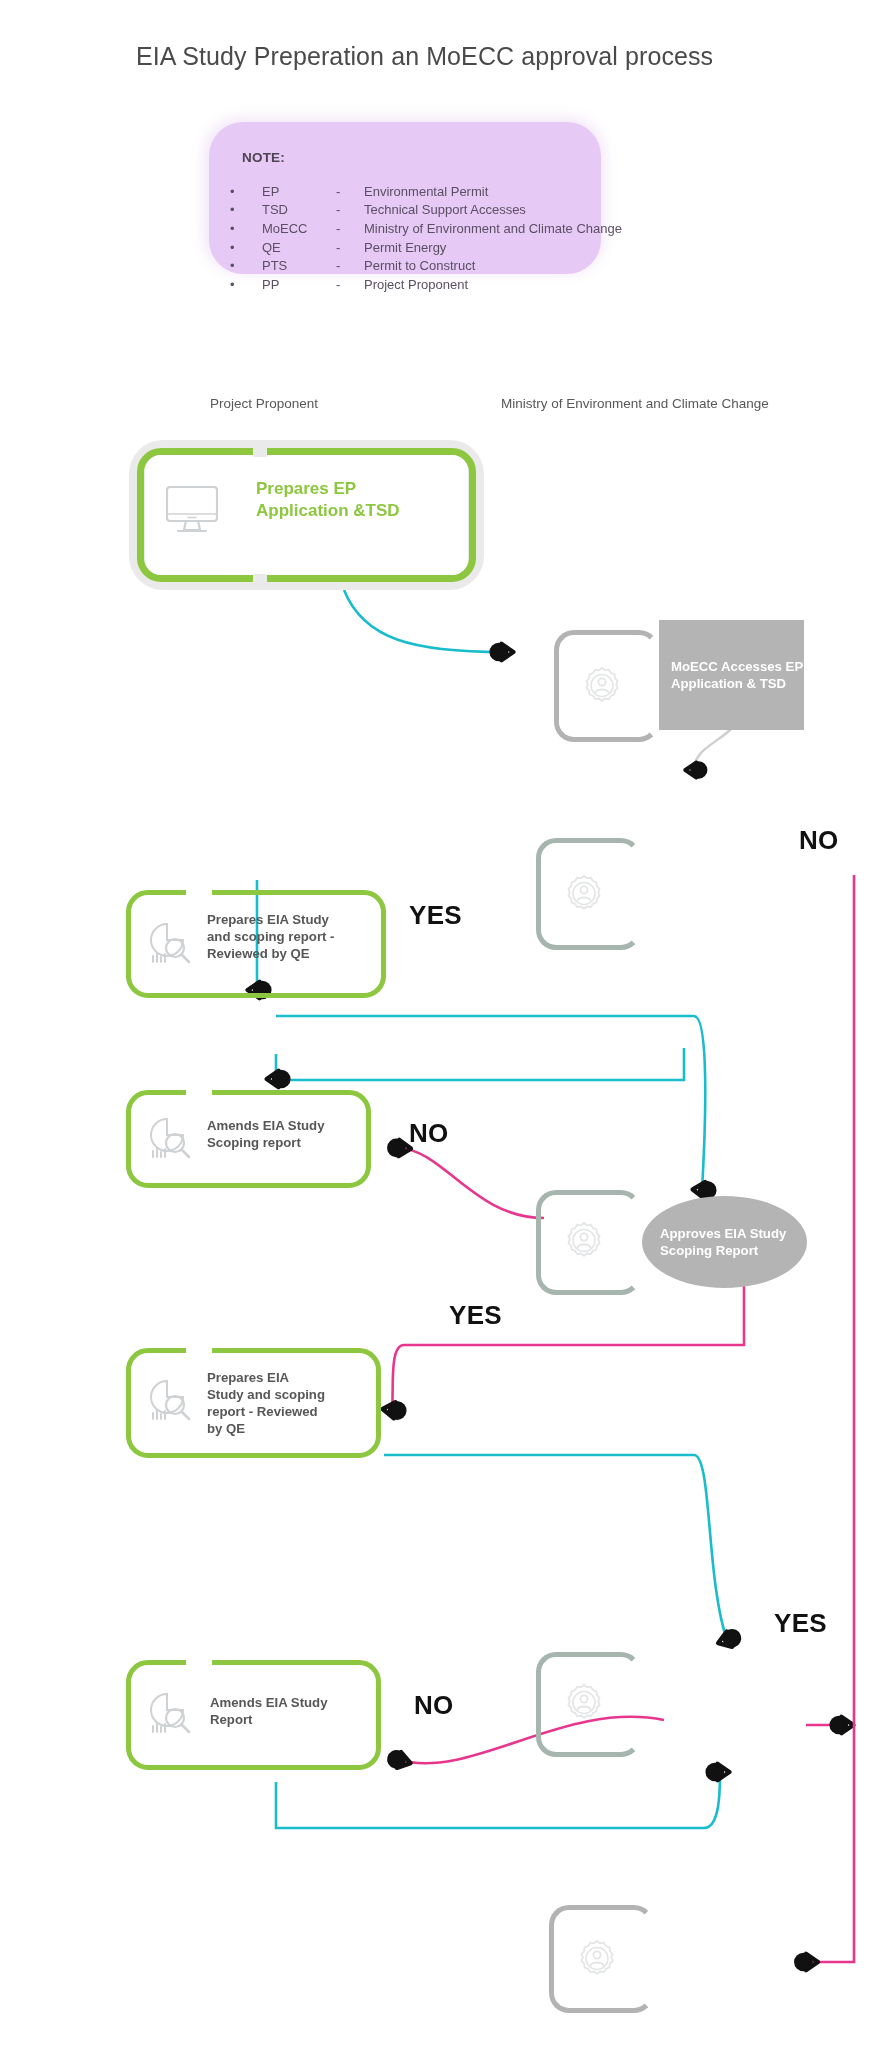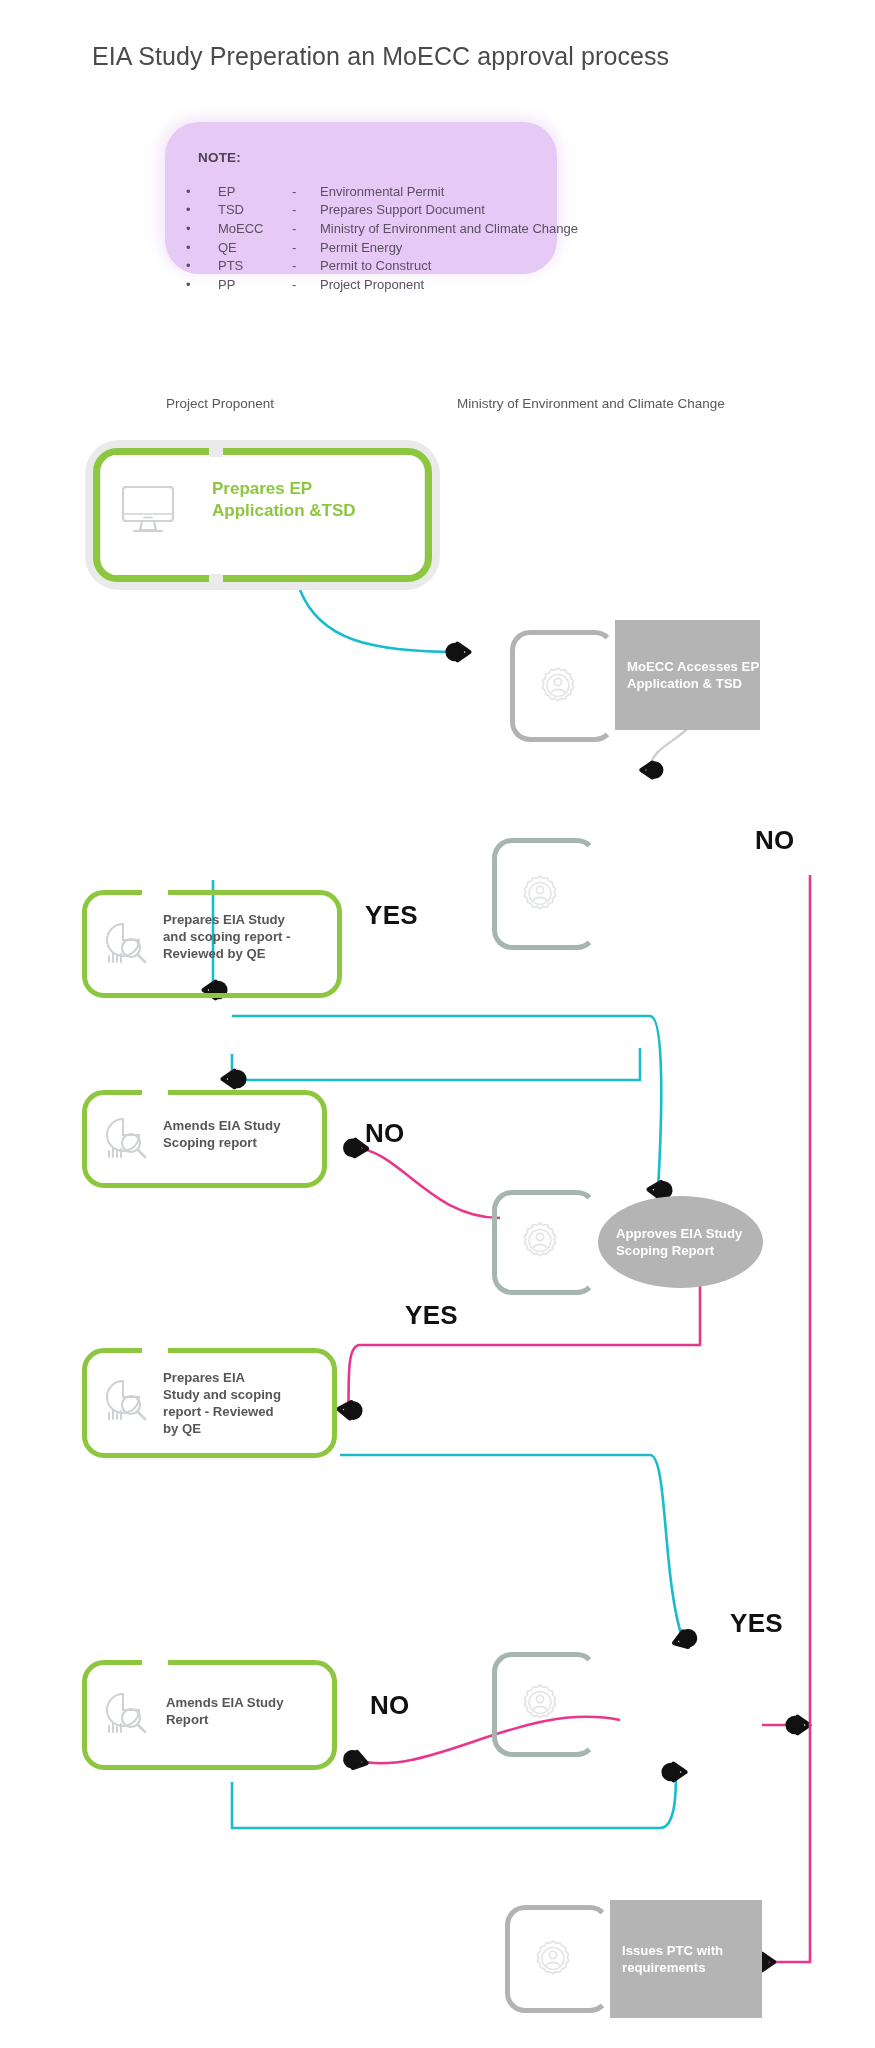--- a/index.html
+++ b/index.html
@@ -1,21 +1,21 @@
 <!DOCTYPE html>
 <html><head>
 <meta charset="utf-8">
 <style>
   html,body{margin:0;padding:0;}
   body{
     width:875px;height:2048px;position:relative;background:#ffffff;
     font-family:"Liberation Sans","DejaVu Sans",sans-serif;
     -webkit-font-smoothing:antialiased;overflow:hidden;
   }
-  .canvas{position:absolute;inset:0;}
+  .canvas{position:absolute;inset:0;margin-left:44px;}
 
   
   .title{
     position:absolute;left:92px;top:42px;
     font-size:25px;color:#4a4a4a;font-weight:400;letter-spacing:.1px;
     white-space:nowrap;
   }
 
   
   .note-shadow{
@@ -129,21 +129,21 @@
     <div class="note-row">
       <span class="nr-bullet">•</span>
       <span class="nr-abbr">EP</span>
       <span class="nr-dash">-</span>
       <span class="nr-full">Environmental Permit</span>
     </div>
     <div class="note-row">
       <span class="nr-bullet">•</span>
       <span class="nr-abbr">TSD</span>
       <span class="nr-dash">-</span>
-      <span class="nr-full">Prepares Support Document</span>
+      <span class="nr-full">Technical Support Accesses</span>
     </div>
     <div class="note-row">
       <span class="nr-bullet">•</span>
       <span class="nr-abbr">MoECC</span>
       <span class="nr-dash">-</span>
       <span class="nr-full">Ministry of Environment and Climate Change</span>
     </div>
     <div class="note-row">
       <span class="nr-bullet">•</span>
       <span class="nr-abbr">QE</span>
@@ -339,21 +339,20 @@
     <div class="frame"></div>
   </div>
   <div class="mo-icon" style="left:530px;top:1938px;">
     <svg width="46" height="46" viewBox="0 0 46 46">
       <path d="M23,3 l3.1,2.3 3.8,-.6 2,3.3 3.6,1.4 .3,3.8 2.8,2.6 -1.4,3.6 1.4,3.6 -2.8,2.6 -.3,3.8 -3.6,1.4 -2,3.3 -3.8,-.6 -3.1,2.3 -3.1,-2.3 -3.8,.6 -2,-3.3 -3.6,-1.4 -.3,-3.8 -2.8,-2.6 1.4,-3.6 -1.4,-3.6 2.8,-2.6 .3,-3.8 3.6,-1.4 2,-3.3 3.8,.6 z" fill="none" stroke="#e3e5e6" stroke-width="1.8" stroke-linejoin="round"></path>
       <circle cx="23" cy="20.5" r="11" fill="none" stroke="#e3e5e6" stroke-width="1.6"></circle>
       <circle cx="23" cy="17" r="3.6" fill="none" stroke="#e3e5e6" stroke-width="1.8"></circle>
       <path d="M16.5,27.5 c1.6,-4 11.4,-4 13,0" fill="none" stroke="#e3e5e6" stroke-width="1.8" stroke-linecap="round"></path>
     </svg>
   </div>
-  <div class="gray-label" style="left:610px;top:1900px;width:152px;height:118px;">Issues PTC with requirements</div>
 
   <div class="yn" style="left:365px;top:900px;">YES</div>
   <div class="yn" style="left:755px;top:825px;">NO</div>
   <div class="yn" style="left:365px;top:1118px;">NO</div>
   <div class="yn" style="left:405px;top:1300px;">YES</div>
   <div class="yn" style="left:730px;top:1608px;">YES</div>
   <div class="yn" style="left:370px;top:1690px;">NO</div>
 
 </div>
 

